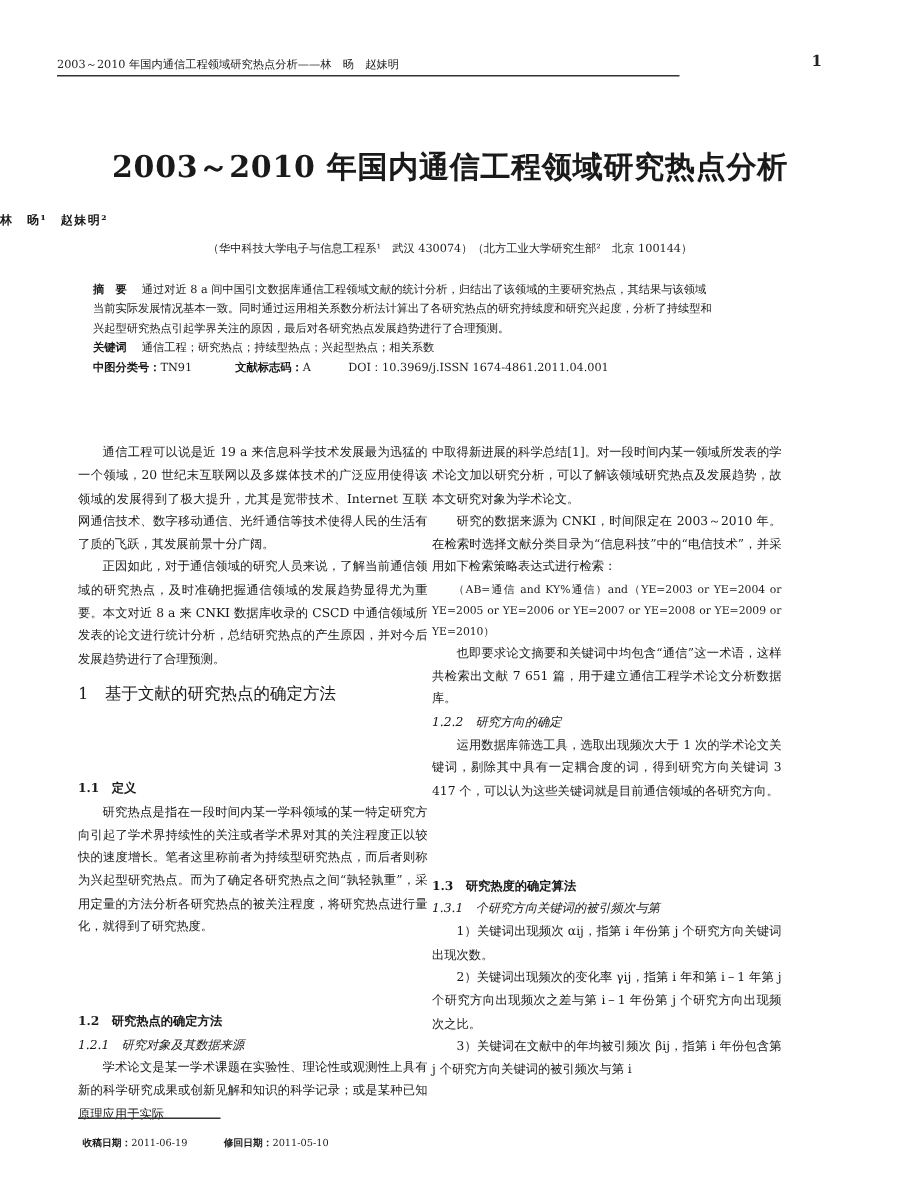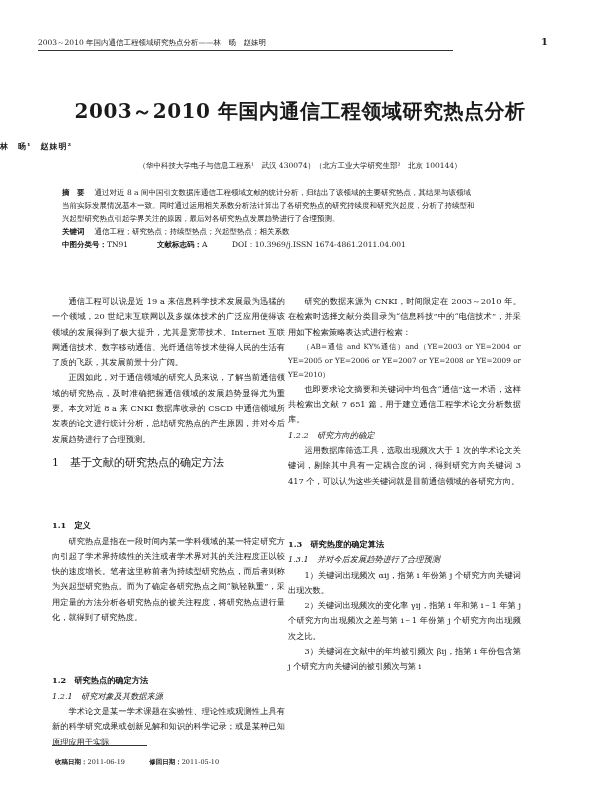--- a/index.html
+++ b/index.html
@@ -56,27 +56,28 @@
   <p>正因如此，对于通信领域的研究人员来说，了解当前通信领域的研究热点，及时准确把握通信领域的发展趋势显得尤为重要。本文对近 8 a 来 CNKI 数据库收录的 CSCD 中通信领域所发表的论文进行统计分析，总结研究热点的产生原因，并对今后发展趋势进行了合理预测。</p>
   <div class="h1">1　基于文献的研究热点的确定方法</div>
   <div class="h2">1.1　定义</div>
   <p>研究热点是指在一段时间内某一学科领域的某一特定研究方向引起了学术界持续性的关注或者学术界对其的关注程度正以较快的速度增长。笔者这里称前者为持续型研究热点，而后者则称为兴起型研究热点。而为了确定各研究热点之间“孰轻孰重”，采用定量的方法分析各研究热点的被关注程度，将研究热点进行量化，就得到了研究热度。</p>
   <div class="h2">1.2　研究热点的确定方法</div>
   <div class="h3">1.2.1　研究对象及其数据来源</div>
   <p>学术论文是某一学术课题在实验性、理论性或观测性上具有新的科学研究成果或创新见解和知识的科学记录；或是某种已知原理应用于实际</p>
 </div>
 
 <div class="col right">
+  <p class="noindent">中取得新进展的科学总结[1]。对一段时间内某一领域所发表的学术论文加以研究分析，可以了解该领域研究热点及发展趋势，故本文研究对象为学术论文。</p>
   <p>研究的数据来源为 CNKI，时间限定在 2003～2010 年。在检索时选择文献分类目录为“信息科技”中的“电信技术”，并采用如下检索策略表达式进行检索：</p>
   <p class="formula">（AB=通信 and KY%通信）and（YE=2003 or YE=2004 or YE=2005 or YE=2006 or YE=2007 or YE=2008 or YE=2009 or YE=2010）</p>
   <p>也即要求论文摘要和关键词中均包含“通信”这一术语，这样共检索出文献 7 651 篇，用于建立通信工程学术论文分析数据库。</p>
   <div class="h3">1.2.2　研究方向的确定</div>
   <p>运用数据库筛选工具，选取出现频次大于 1 次的学术论文关键词，剔除其中具有一定耦合度的词，得到研究方向关键词 3 417 个，可以认为这些关键词就是目前通信领域的各研究方向。</p>
   <div class="h2">1.3　研究热度的确定算法</div>
-  <div class="h3">1.3.1　并对今后发展趋势进行了合理预测</div>
+  <div class="h3">1.3.1　个研究方向关键词的被引频次与第</div>
   <p>1）关键词出现频次 αij，指第 i 年份第 j 个研究方向关键词出现次数。</p>
   <p>2）关键词出现频次的变化率 γij，指第 i 年和第 i－1 年第 j 个研究方向出现频次之差与第 i－1 年份第 j 个研究方向出现频次之比。</p>
   <p>3）关键词在文献中的年均被引频次 βij，指第 i 年份包含第 j 个研究方向关键词的被引频次与第 i</p>
 </div>
 
 <div class="footrule"></div>
 <div class="footnotes">
   <div>
     <span class="k">收稿日期：</span><span>2011-06-19</span>
     <span style="display:inline-block;width:20px"></span>

